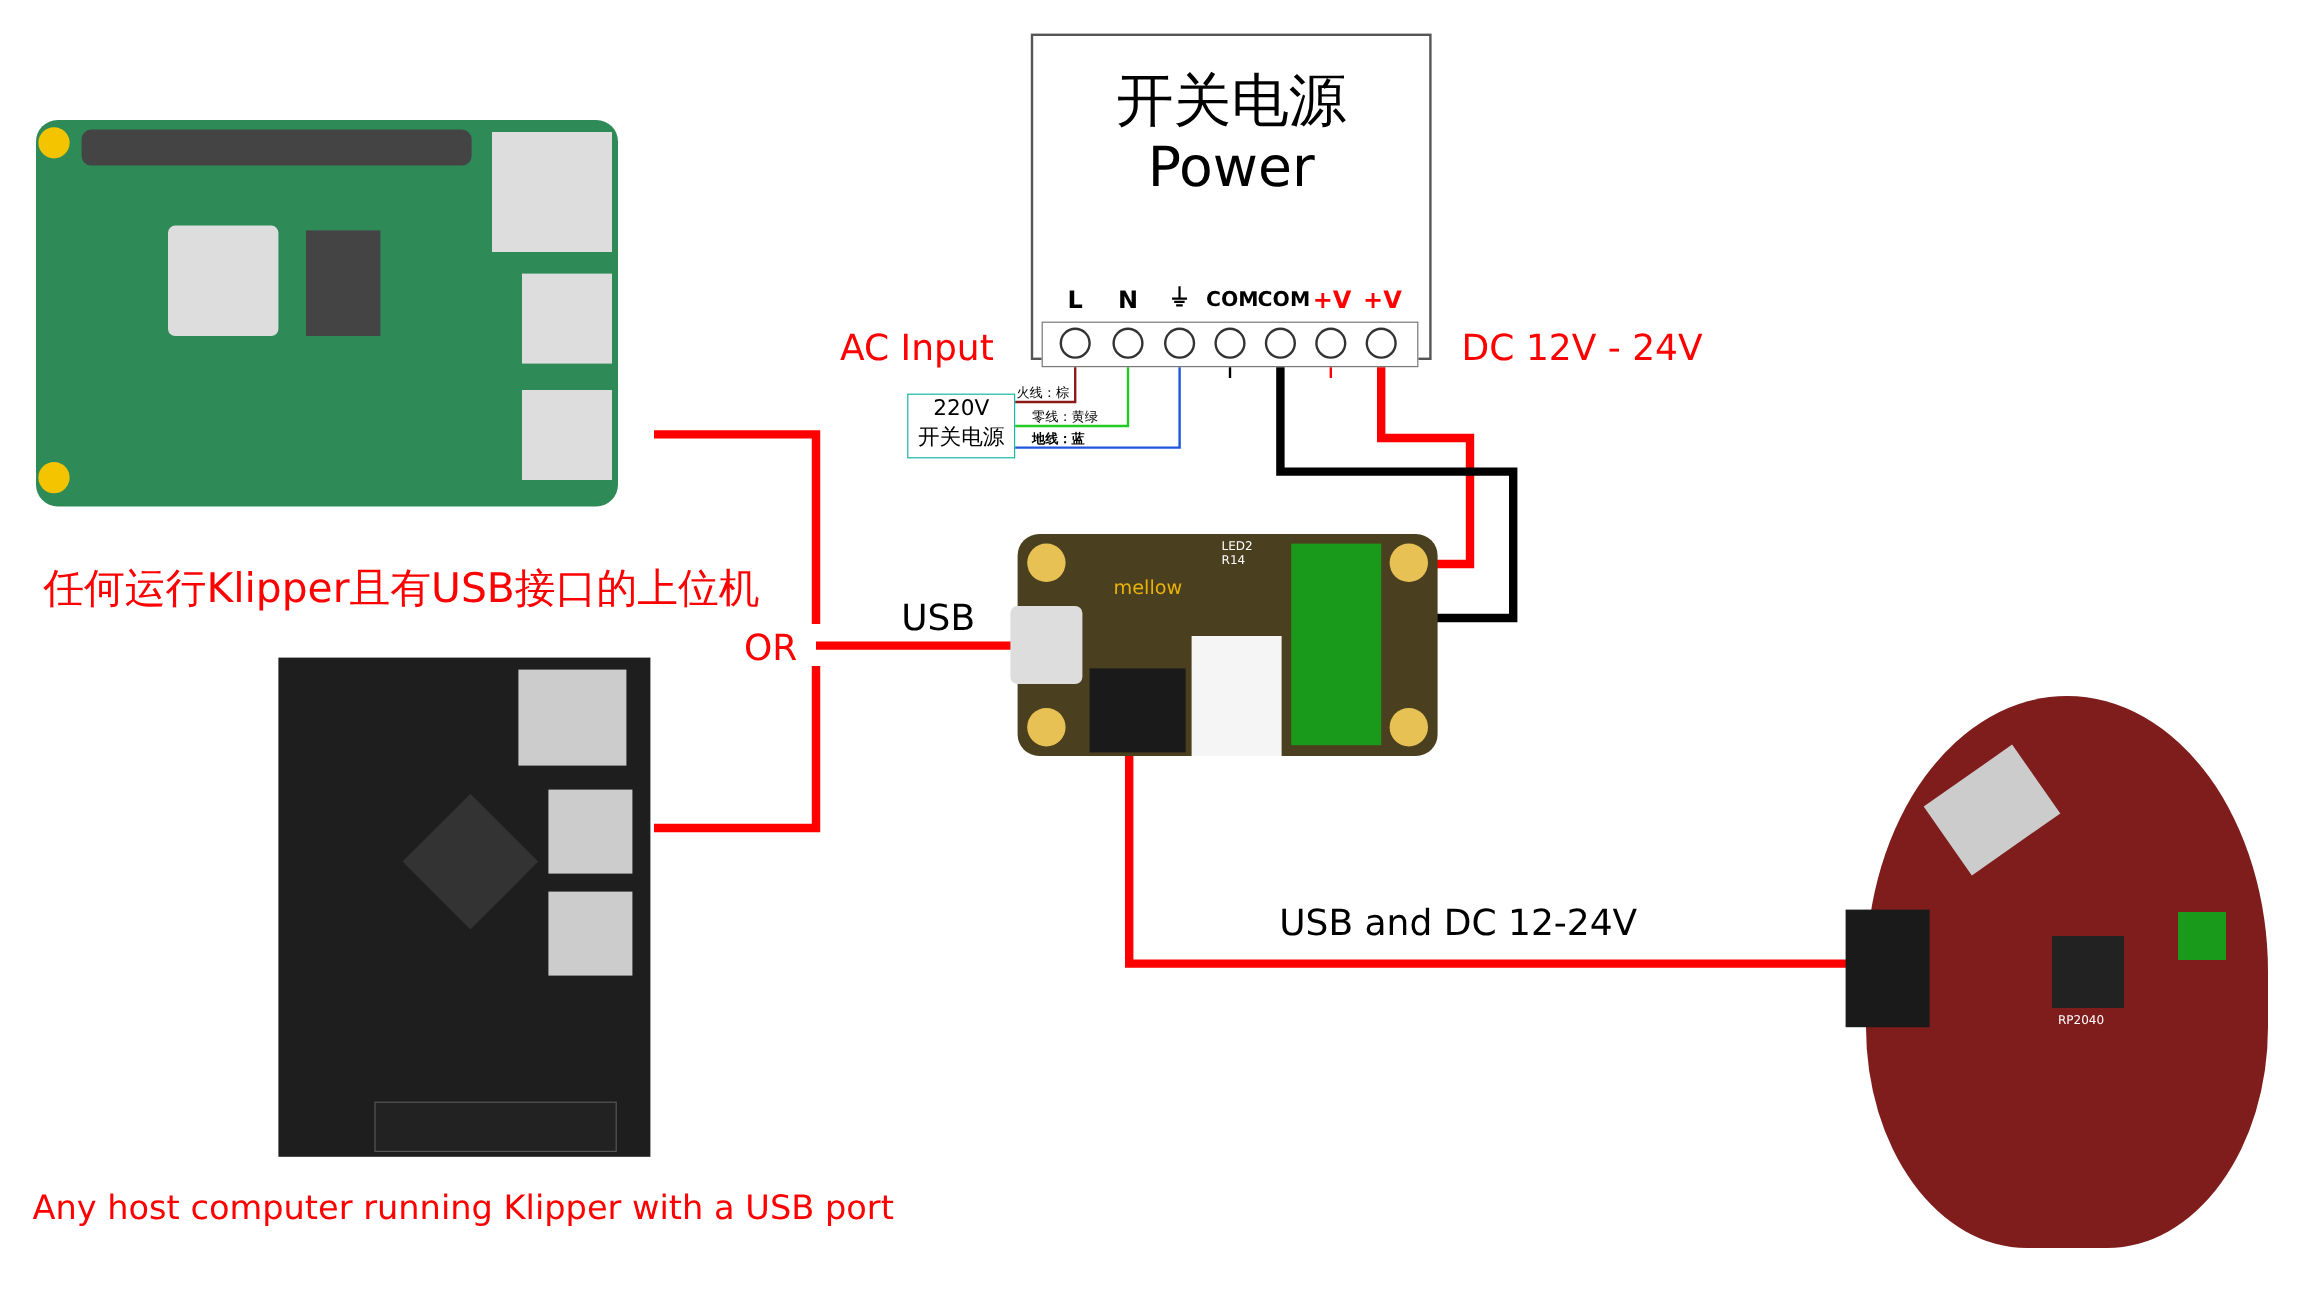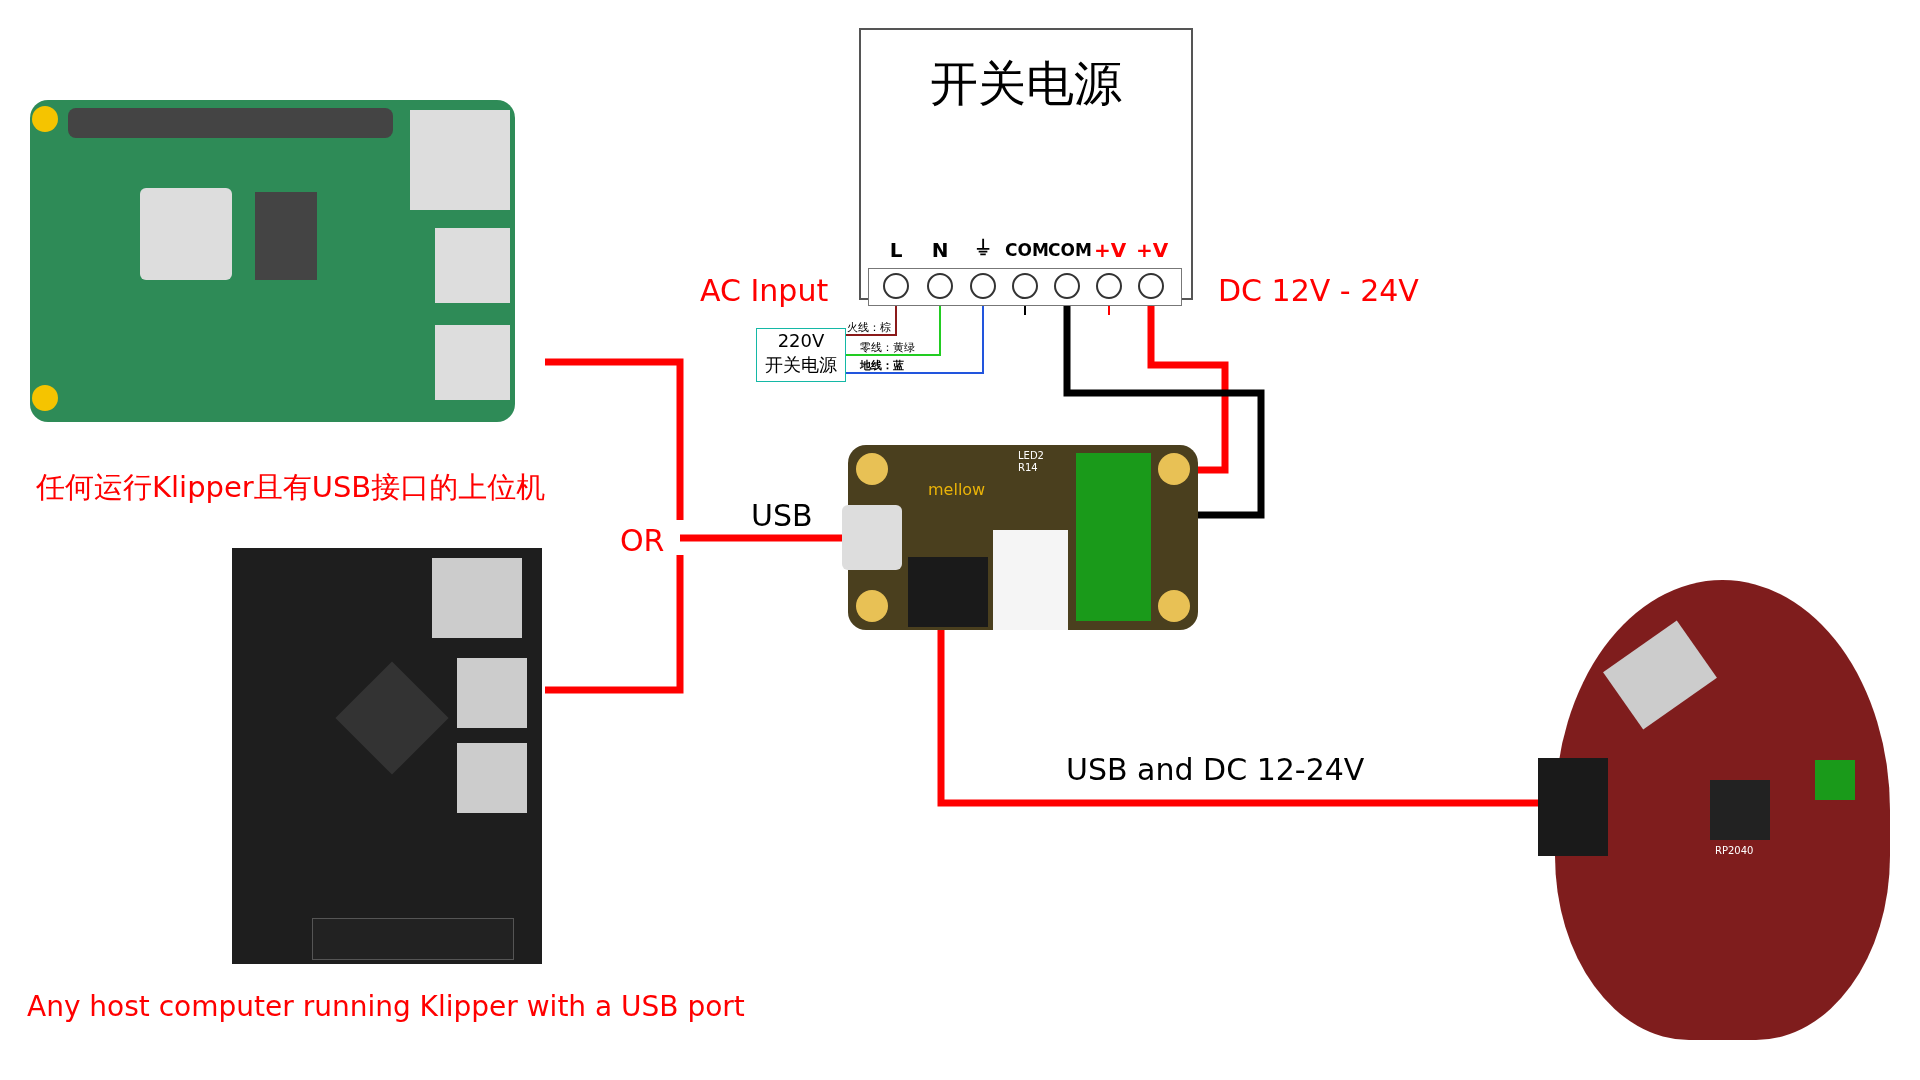--- a/index.html
+++ b/index.html
@@ -39,20 +39,21 @@
 
   <polyline points="896,300 896,335 844,335" fill="none" stroke="#8b1a1a" stroke-width="2"></polyline>
   <polyline points="940,300 940,355 844,355" fill="none" stroke="#22cc22" stroke-width="2"></polyline>
   <polyline points="983,300 983,373 844,373" fill="none" stroke="#2255dd" stroke-width="2"></polyline>
   <line x1="1025" y1="300" x2="1025" y2="315" stroke="#000" stroke-width="2"></line>
   <line x1="1109" y1="300" x2="1109" y2="315" stroke="#ff0000" stroke-width="2"></line>
 </svg>
 
 <div class="abs psu">
   <div class="abs psu-title-cn black-text">开关电源</div>
+  <div class="abs psu-title-en black-text">Power</div>
 </div>
 <div class="abs term-strip"></div>
 <div class="abs term-label" style="left:876px;top:238px;">L</div>
 <div class="abs term-label" style="left:920px;top:238px;">N</div>
 <div class="abs term-label" style="left:963px;top:236px;">⏚</div>
 <div class="abs term-label" style="left:1005px;top:240px;font-size:17px;">COM</div>
 <div class="abs term-label" style="left:1048px;top:240px;font-size:17px;">COM</div>
 <div class="abs term-label red-text" style="left:1090px;top:238px;">+V</div>
 <div class="abs term-label red-text" style="left:1132px;top:238px;">+V</div>
 <div class="abs term" style="left:883px;top:273px;"></div>
@@ -77,21 +78,21 @@
 <div class="abs board-green" style="left:30px;top:100px;width:485px;height:322px;">
   <div class="abs" style="left:38px;top:8px;width:325px;height:30px;background:#444;border-radius:8px;"></div>
   <div class="abs" style="left:110px;top:88px;width:92px;height:92px;background:#ddd;border-radius:6px;"></div>
   <div class="abs" style="left:225px;top:92px;width:62px;height:88px;background:#444;"></div>
   <div class="abs" style="left:380px;top:10px;width:100px;height:100px;background:#ddd;"></div>
   <div class="abs" style="left:405px;top:128px;width:75px;height:75px;background:#ddd;"></div>
   <div class="abs" style="left:405px;top:225px;width:75px;height:75px;background:#ddd;"></div>
   <div class="abs" style="left:2px;top:6px;width:26px;height:26px;border-radius:50%;background:#f5c400;"></div>
   <div class="abs" style="left:2px;top:285px;width:26px;height:26px;border-radius:50%;background:#f5c400;"></div>
 </div>
-<div class="abs label red-text" style="left:36px;top:468px;font-size:29px;">任何运行Klipper且有USB接口的上位机</div>
+<div class="abs label red-text" style="left:36px;top:468px;font-size:34px;">任何运行Klipper且有USB接口的上位机</div>
 
 <div class="abs board-dark" style="left:232px;top:548px;width:310px;height:416px;">
   <div class="abs" style="left:120px;top:130px;width:80px;height:80px;background:#333;transform:rotate(45deg);"></div>
   <div class="abs" style="left:200px;top:10px;width:90px;height:80px;background:#ccc;"></div>
   <div class="abs" style="left:225px;top:110px;width:70px;height:70px;background:#ccc;"></div>
   <div class="abs" style="left:225px;top:195px;width:70px;height:70px;background:#ccc;"></div>
   <div class="abs" style="left:80px;top:370px;width:200px;height:40px;background:#222;border:1px solid #555;"></div>
 </div>
 <div class="abs label red-text" style="left:27px;top:990px;font-size:28px;">Any host computer running Klipper with a USB port</div>
 <div class="abs label red-text" style="left:620px;top:523px;">OR</div>

